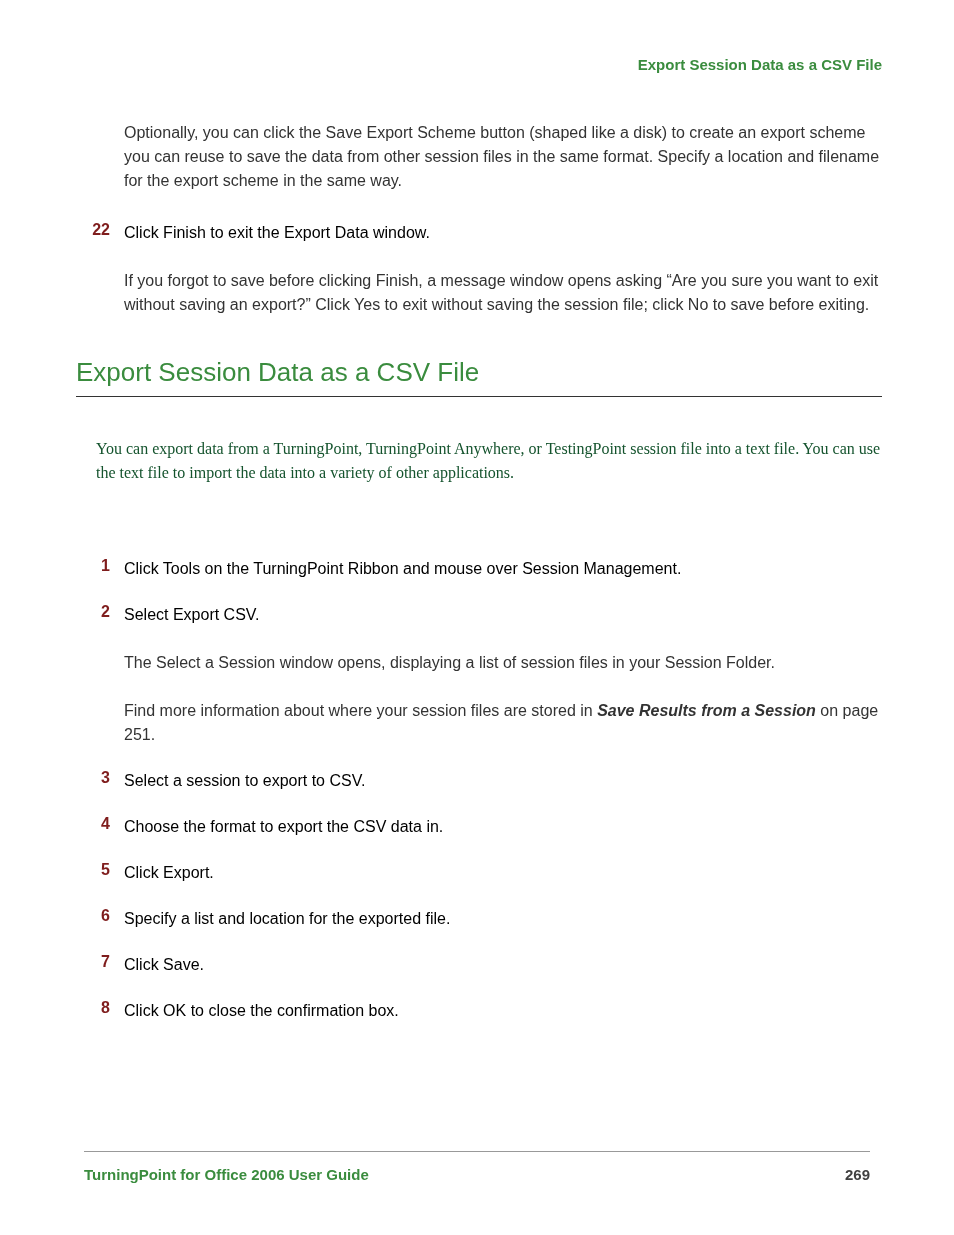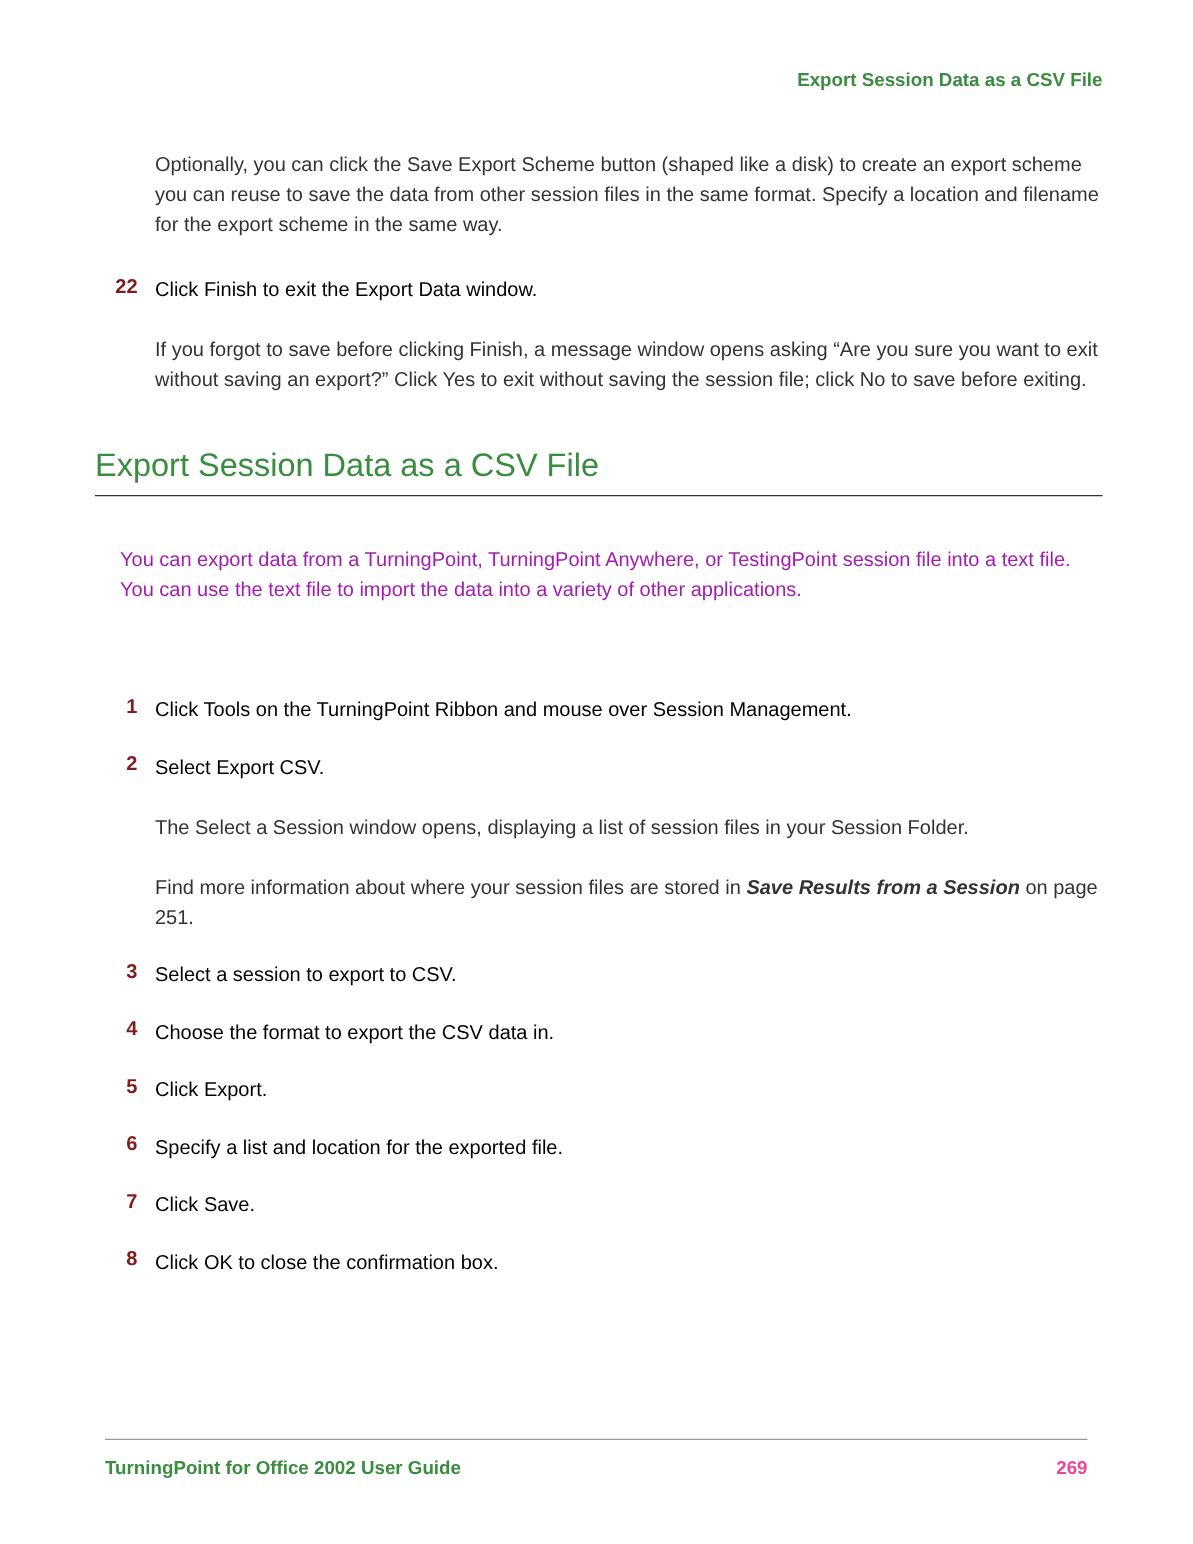--- a/index.html
+++ b/index.html
@@ -71,23 +71,24 @@
     }
     .section-rule {
       border: none;
       border-top: 1px solid #333;
       margin-bottom: 40px;
       margin-left: -8px;
     }
     .intro-paragraph {
       font-size: 16px;
       line-height: 1.5;
-      color: #a21caf;
+      color: #14532d;
       margin-bottom: 72px;
       margin-left: 12px;
+      font-family: Liberation Serif, serif;
     }
     .bold-italic {
       font-weight: 700;
       font-style: italic;
     }
     .footer {
       position: absolute;
       bottom: 52px;
       left: 84px;
       right: 84px;
@@ -96,21 +97,21 @@
       display: flex;
       justify-content: space-between;
       align-items: baseline;
     }
     .footer-left {
       color: #3a8c3e;
       font-weight: 600;
       font-size: 15px;
     }
     .footer-right {
-      color: #ec4899;
+      color: #404040;
       font-weight: 600;
       font-size: 15px;
     }
   </style>
 </head>
 <body>
 
 <div class="page">
   <div class="header-text">Export Session Data as a CSV File</div>
 
@@ -188,15 +189,15 @@
     <div class="numbered-item">
       <div class="item-number">8</div>
       <div class="item-body">
         <div class="item-text">Click OK to close the confirmation box.</div>
       </div>
     </div>
   </div>
 </div>
 
 <div class="footer">
-  <div class="footer-left">TurningPoint for Office 2002 User Guide</div>
+  <div class="footer-left">TurningPoint for Office 2006 User Guide</div>
   <div class="footer-right">269</div>
 </div>
 
 </body></html>

